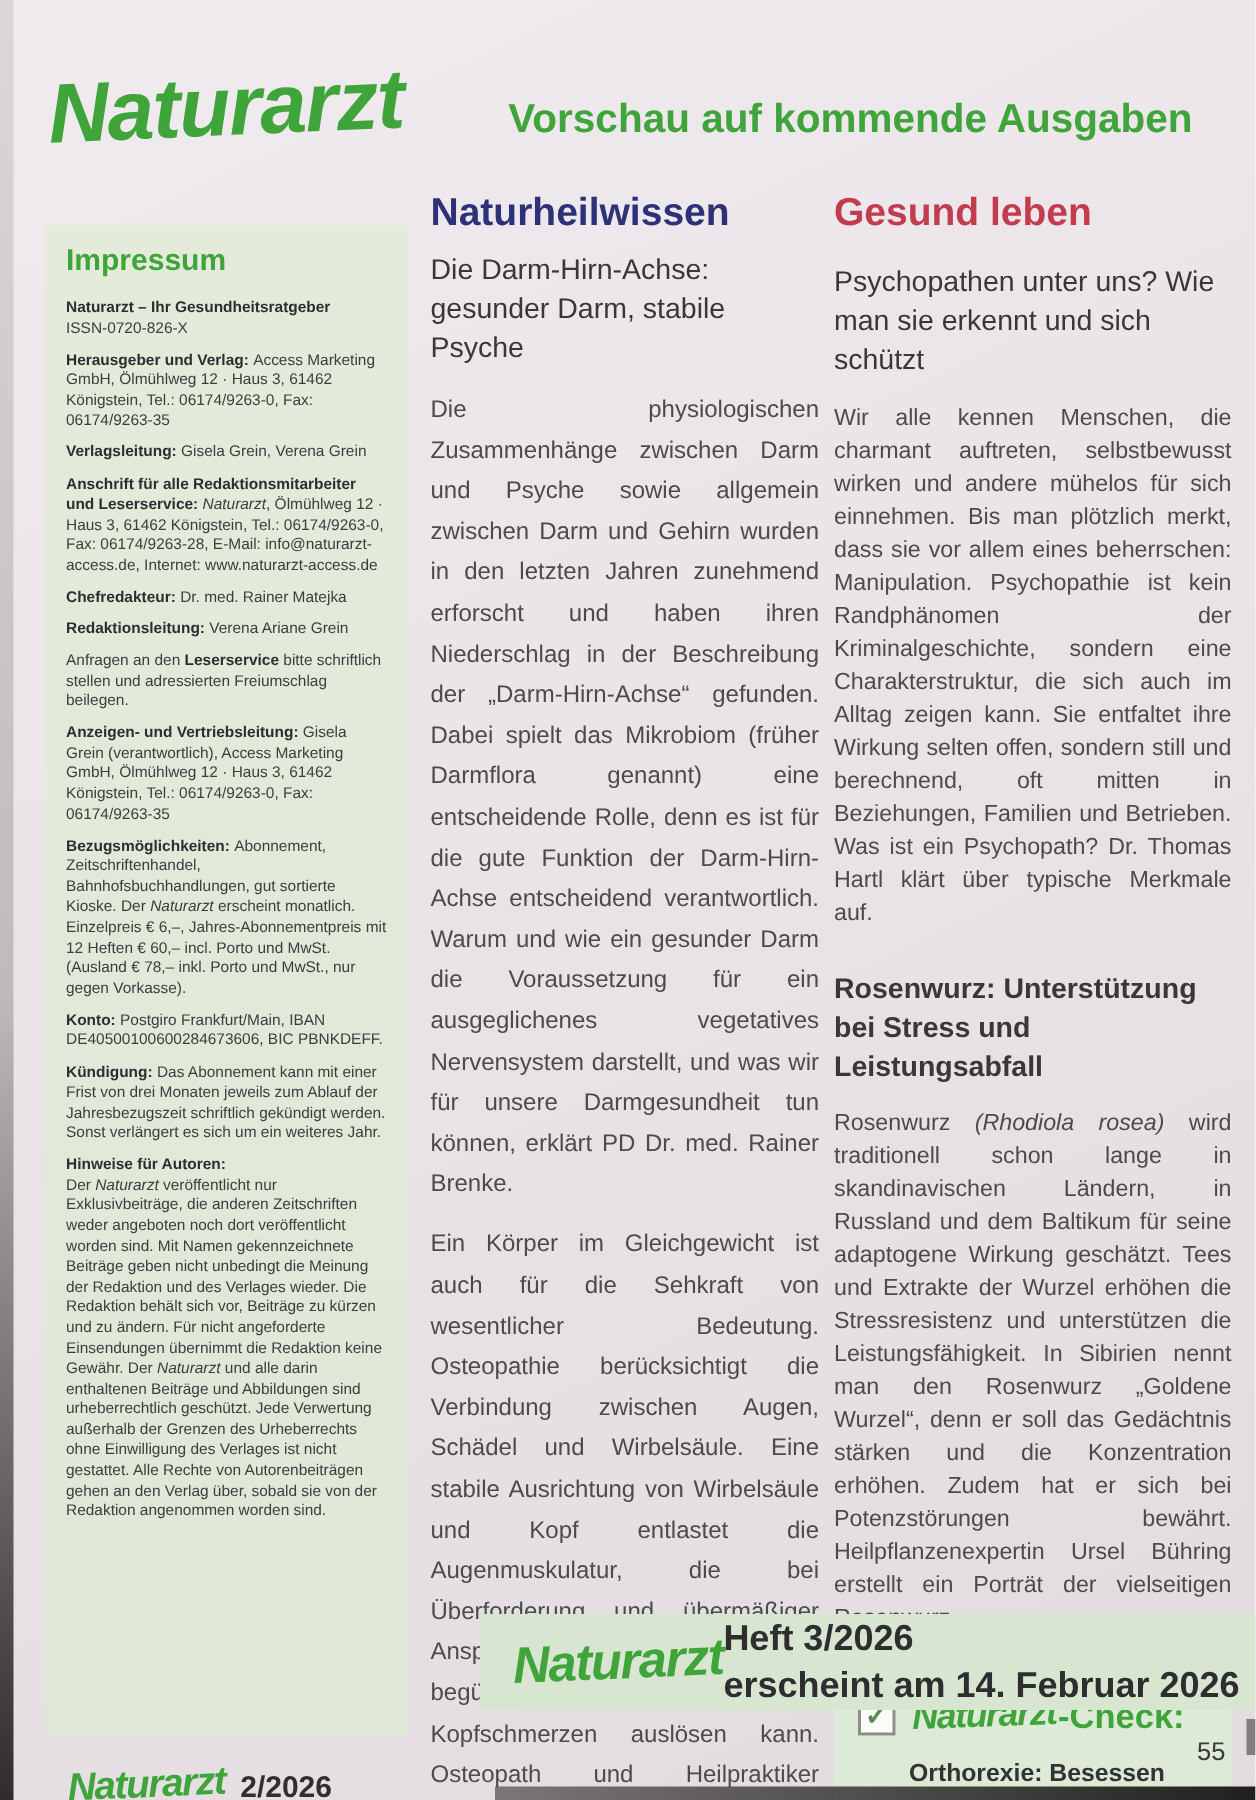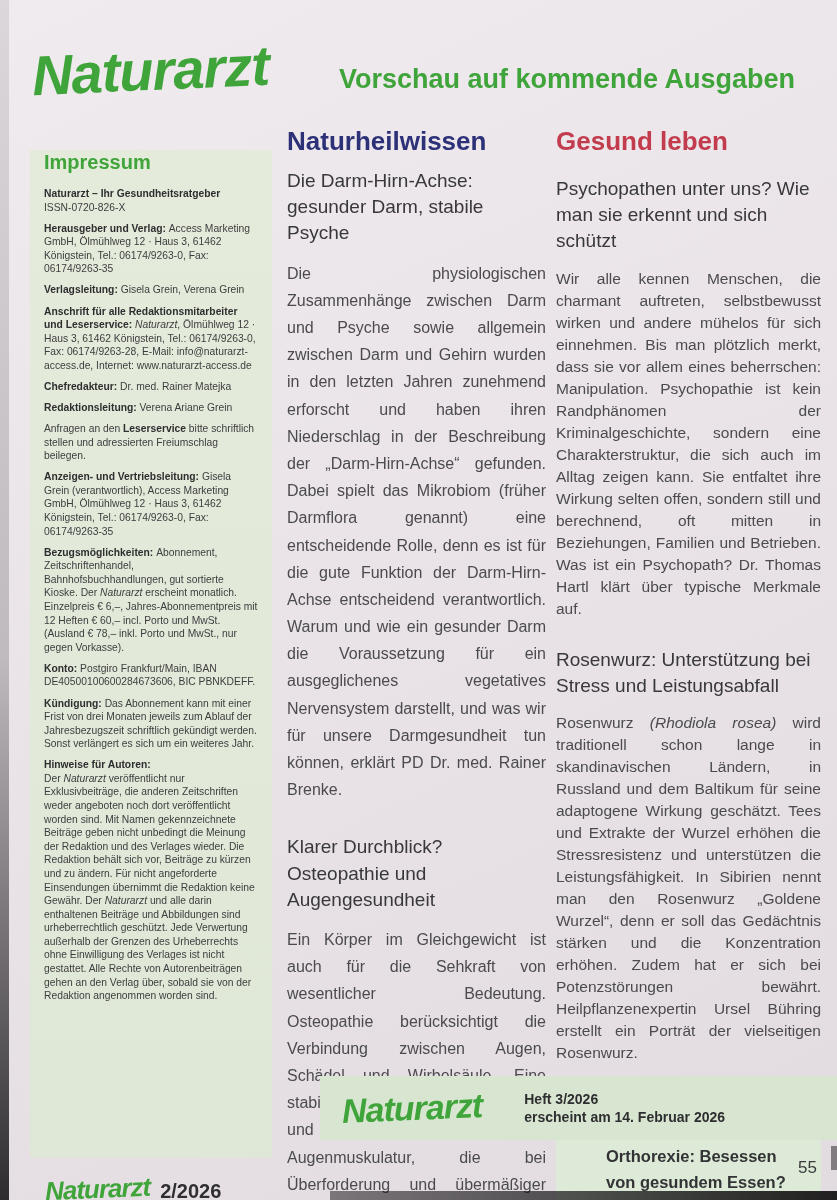--- a/index.html
+++ b/index.html
@@ -18,21 +18,21 @@
   .edge-corner{position:absolute;right:0;top:1146px;width:6px;height:24px;background:rgba(30,28,30,.5);}
   
   .logo{display:inline-block;font-weight:bold;font-style:italic;
     color:var(--green);transform:rotate(-2.5deg);letter-spacing:-1px;}
   .logo-main{position:absolute;left:32px;top:38px;font-size:56px;}
   
   .page-title{position:absolute;right:42px;top:64px;font-size:27px;font-weight:bold;color:var(--green);}
   
   .impressum{position:absolute;left:30px;top:150px;width:242px;height:1008px;
     background:linear-gradient(180deg,#e4ebda 0%,#dfe7d6 100%);
-    box-sizing:border-box;padding:1px 14px;overflow:hidden;}
+    box-sizing:border-box;padding:13px 14px;overflow:hidden;}
   .imp-title{color:var(--green);font-weight:bold;font-size:20px;margin:0 0 13px 0;}
   .imp-block{font-size:10.3px;line-height:1.32;color:#3d3d3f;margin:0 0 7.5px 0;}
   
   .col{position:absolute;top:126px;}
   .col-mid{left:287px;width:259px;}
   .col-right{left:556px;width:265px;}
   .col-head{font-size:26px;font-weight:bold;margin:0;}
   .col-head.navy{color:var(--navy);}
   .col-head.red{color:var(--red);}
   .article-title{font-size:19px;font-weight:normal;color:#38383b;line-height:1.38;margin:0;}
@@ -51,21 +51,21 @@
     display:inline-flex;align-items:center;justify-content:center;
     font-size:19px;color:#5c8a52;font-weight:bold;line-height:1;flex:0 0 auto;}
   .check-logo{font-size:24px;margin-left:11px;transform:rotate(-2deg);}
   .check-suffix{color:var(--green);font-weight:bold;font-size:23px;margin-left:1px;}
   .check-text{font-size:16.5px;font-weight:bold;color:#333335;line-height:1.55;
     margin:12px 0 0 34px;}
   
   .banner{position:absolute;left:320px;right:0;top:1076px;height:64px;background:#d8e5d0;
     display:flex;align-items:center;}
   .banner .logo{font-size:34px;margin-left:22px;}
-  .banner-text{margin-left:42px;color:#2e2e30;font-weight:bold;font-size:14px;line-height:1.3;}
+  .banner-text{color:#2e2e30;font-weight:bold;font-size:24px;line-height:1.3;}
   
   .page-number{position:absolute;right:20px;top:1158px;font-size:17px;color:#3a3a3c;}
   .footer-issue{position:absolute;left:45px;top:1174px;white-space:nowrap;}
   .footer-issue .logo{font-size:26px;}
   .footer-issue .issue{font-size:20px;font-weight:bold;color:#2f2f31;margin-left:10px;}
 </style>
 </head>
 <body>
 
 <div>
@@ -92,35 +92,34 @@
   </div>
 
   <div class="col col-mid">
     <h1 class="col-head navy">Naturheilwissen</h1>
     <div>
         <div class="article">
           <h3 class="article-title">Die Darm-Hirn-Achse: gesunder Darm, stabile Psyche</h3>
           <p class="article-body"><span>Die physiologischen Zusammenhänge zwischen Darm und Psyche sowie allgemein zwischen Darm und Gehirn wurden in den letzten Jahren zunehmend erforscht und haben ihren Niederschlag in der Beschreibung der „Darm-Hirn-Achse“ gefunden. Dabei spielt das Mikrobiom (früher Darmflora genannt) eine entscheidende Rolle, denn es ist für die gute Funktion der Darm-Hirn-Achse entscheidend verantwortlich. Warum und wie ein gesunder Darm die Voraussetzung für ein ausgeglichenes vegetatives Nervensystem darstellt, und was wir für unsere Darmgesundheit tun können, erklärt PD Dr. med. Rainer Brenke.</span></p>
         </div>
         <div class="article">
-          <h3 class="article-title" style="margin-top: 31px;">Klarer Durchblick? Osteopathie und Augengesundheit</h3>
           <p class="article-body"><span>Ein Körper im Gleichgewicht ist auch für die Sehkraft von wesentlicher Bedeutung. Osteopathie berücksichtigt die Verbindung zwischen Augen, Schädel und Wirbelsäule. Eine stabile Ausrichtung von Wirbelsäule und Kopf entlastet die Augenmuskulatur, die bei Überforderung und übermäßiger Anspannung Sehprobleme begünstigt und auch Kopfschmerzen auslösen kann. Osteopath und Heilpraktiker Benjamin Hartlieb erklärt die Zusammenhänge und weiß, wie man die Beweglichkeit der Augenmuskeln verbessern kann.</span></p>
         </div>
       </div>
   </div>
 
   <div class="col col-right">
     <h1 class="col-head red">Gesund leben</h1>
     <div>
         <div class="article">
           <h3 class="article-title">Psychopathen unter uns? Wie man sie erkennt und sich schützt</h3>
           <p class="article-body"><span>Wir alle kennen Menschen, die charmant auftreten, selbstbewusst wirken und andere mühelos für sich einnehmen. Bis man plötzlich merkt, dass sie vor allem eines beherrschen: Manipulation. Psychopathie ist kein Randphänomen der Kriminalgeschichte, sondern eine Charakterstruktur, die sich auch im Alltag zeigen kann. Sie entfaltet ihre Wirkung selten offen, sondern still und berechnend, oft mitten in Beziehungen, Familien und Betrieben. Was ist ein Psychopath? Dr. Thomas Hartl klärt über typische Merkmale auf.</span></p>
         </div>
         <div class="article">
-          <h3 class="article-title" style="margin-top: 27px;">Rosenwurz: Unterstützung bei Stress und Leistungsabfall</h3>
+          <h3 class="article-title" style="margin-top: 27px; font-weight: bold;">Rosenwurz: Unterstützung bei Stress und Leistungsabfall</h3>
           <p class="article-body"><span>Rosenwurz </span><span class="i">(Rhodiola rosea)</span><span> wird traditionell schon lange in skandinavischen Ländern, in Russland und dem Baltikum für seine adaptogene Wirkung geschätzt. Tees und Extrakte der Wurzel erhöhen die Stressresistenz und unterstützen die Leistungsfähigkeit. In Sibirien nennt man den Rosenwurz „Goldene Wurzel“, denn er soll das Gedächtnis stärken und die Konzentration erhöhen. Zudem hat er sich bei Potenzstörungen bewährt. Heilpflanzenexpertin Ursel Bühring erstellt ein Porträt der vielseitigen Rosenwurz.</span></p>
         </div>
       </div>
     <div class="check-box">
       <div class="check-row">
         <span class="check-icon">✓</span>
         <span class="logo check-logo">Naturarzt</span>
         <span class="check-suffix">-Check:</span>
       </div>
       <div class="check-text">Orthorexie: Besessen von gesundem Essen?</div>

